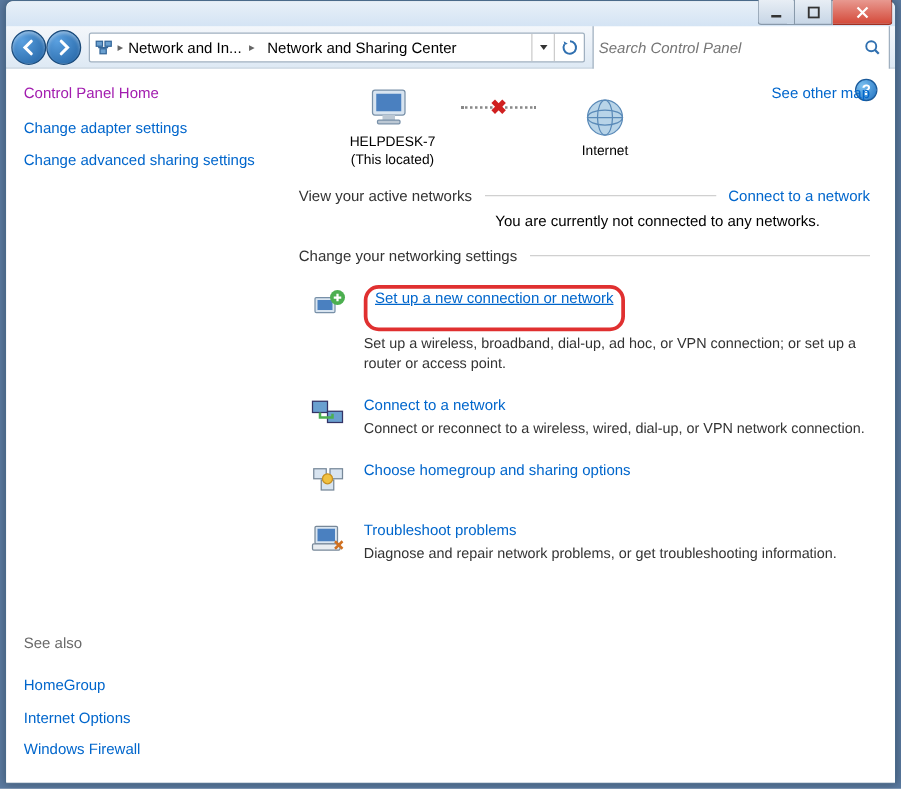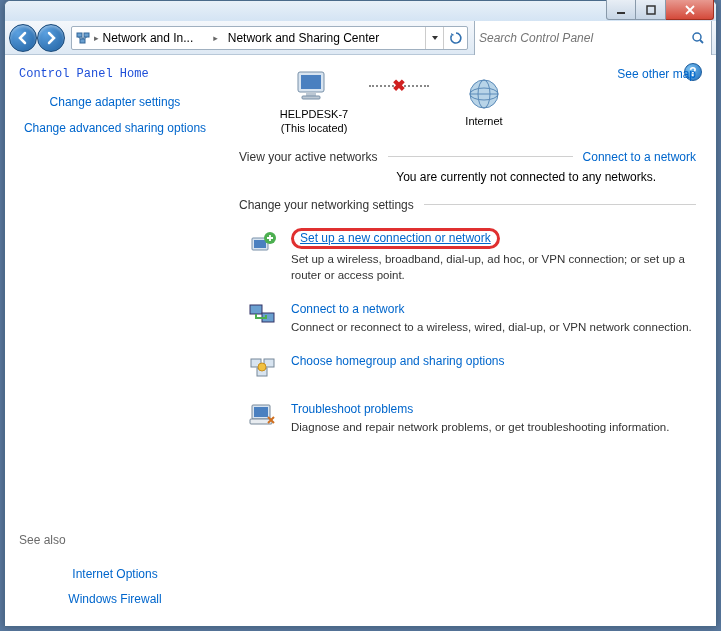--- a/index.html
+++ b/index.html
@@ -15,33 +15,33 @@
 .win-btn.close { width: 48px; background: linear-gradient(to bottom, #e89990, #d44a3a); color: #fff; border-radius: 0 0 3px 0; border-left: none; border-color: #a03020; }
 .win-btn svg { width: 12px; height: 10px; }
 
 .toolbar { height: 34px; background: linear-gradient(to bottom, #f4f7fb, #dee9f4); border-bottom: 1px solid #b8c8d8; display: flex; align-items: center; padding: 0 4px; gap: 2px; }
 .nav-btns { display: flex; gap: 0; }
 .nav-btn { width: 28px; height: 28px; border-radius: 50%; background: radial-gradient(circle at 30% 30%, #5aa0e0, #2060a0); border: 1px solid #1a4a7a; display: flex; align-items: center; justify-content: center; cursor: pointer; box-shadow: inset 0 2px 3px rgba(255,255,255,0.4); }
 .nav-btn svg { fill: #fff; width: 14px; height: 14px; }
 
 .breadcrumb { flex: 1; height: 24px; background: #fff; border: 1px solid #a0b0c0; border-radius: 2px; display: flex; align-items: center; margin: 0 4px; font-size: 12px; overflow: hidden; }
 .bc-icon { width: 22px; height: 22px; display: flex; align-items: center; justify-content: center; }
-.bc-item { padding: 0 6px 0 4px; display: flex; align-items: center; gap: 20px; height: 100%; cursor: pointer; }
+.bc-item { padding: 0 6px 0 4px; display: flex; align-items: center; gap: 6px; height: 100%; cursor: pointer; }
 .bc-sep { color: #666; font-size: 9px; }
 .bc-drop { width: 18px; display:flex; align-items:center; justify-content:center; border-left:1px solid #ccc; height:100%; cursor:pointer;}
 .bc-refresh { width: 24px; border-left: 1px solid #ccc; height: 100%; display:flex; align-items:center; justify-content:center; cursor:pointer;}
 
 .searchbox { width: 238px; height: 39px; background: #fff; border: 1px solid #a0b0c0; border-radius: 2px; display: flex; align-items: center; padding: 0 4px; }
 .searchbox input { flex: 1; border: none; outline: none; font-size: 12px; color: #888; font-style: italic; }
 .search-icon-wrap { width:18px; display:flex; align-items:center; justify-content:center; }
 
 .content { display: flex; height: calc(100% - 54px); }
 .sidebar { width: 214px; background: #fff; padding: 12px 8px 8px 14px; border-right: 0; display:flex; flex-direction:column; }
-.sb-head { color: #1d4ed8; font-size: 12px; margin-bottom: 14px; font-family: Liberation Mono, monospace; }
-.sb-link { color: #0066cc; font-size: 12px; margin-bottom: 10px; cursor: pointer; line-height: 1.3; text-align: center; }
+.sb-head { color: #a21caf; font-size: 12px; margin-bottom: 14px; }
+.sb-link { color: #0066cc; font-size: 12px; margin-bottom: 10px; cursor: pointer; line-height: 1.3; }
 .sb-spacer { flex:1; }
 .sb-seealso { color: #6a6a6a; font-size: 12px; margin-bottom: 20px; }
 
 .main { flex: 1; background: #fff; padding: 12px 20px 12px 20px; position: relative; overflow: hidden; }
 .help-icon { position: absolute; right: 14px; top: 8px; width: 18px; height: 18px; border-radius: 50%; background: radial-gradient(circle at 30% 30%, #7ac0f0, #2070c0); color: #fff; font-size: 12px; font-weight: bold; display:flex; align-items:center; justify-content:center; cursor:pointer; border:1px solid #1a5a9a;}
 .page-title { color: #003399; font-size: 15px; margin: 6px 0 14px 0; }
 
 .net-map { display: flex; align-items: center; gap: 0; margin-bottom: 6px; position: relative; }
 .net-node { display: flex; flex-direction: column; align-items: center; width: 110px; }
 .net-node .icon { height: 40px; display:flex; align-items:center; justify-content:center; }
@@ -55,21 +55,21 @@
 .section-label { color: #333; font-size: 12px; white-space: nowrap; }
 .section-line { flex: 1; height: 1px; background: #d0d0d0; }
 .section-link { color: #0066cc; font-size: 12px; cursor: pointer; }
 .no-net { font-size: 12px; text-align: right; margin: 4px 0 0 0; padding-right: 40px;}
 
 .setting-item { display: flex; gap: 12px; margin: 16px 0 0 8px; }
 .setting-icon { width: 32px; height: 32px; flex-shrink: 0; display:flex; align-items:center; justify-content:center; }
 .setting-text .title { color: #0066cc; font-size: 12px; cursor: pointer; display: inline-block; }
 .setting-text .desc { font-size: 11.5px; color: #333; margin-top: 2px; line-height: 1.4; }
 
-.highlight { border: 3px solid #e03030; border-radius: 12px; padding: 0 6px 1px 6px; text-decoration: underline; }
+.highlight { border: 3px solid #e03030; border-radius: 12px; padding: 0 6px 17px 6px; text-decoration: underline; }
 
 svg { display:block; }
 </style>
 </head>
 <body>
 
 <div class="window">
 
   <div class="titlebar">
     <div class="win-controls">
@@ -142,23 +142,24 @@
             <path d="M9 9 L12 12" stroke="#3070b0" stroke-width="1.8"></path>
           </svg>
       </div>
     </div>
   </div>
 
   <div class="content">
     <div class="sidebar">
       <div class="sb-head">Control Panel Home</div>
       <div class="sb-link">Change adapter settings</div>
-      <div class="sb-link">Change advanced sharing options</div>
+      <div class="sb-link">Change advanced sharing settings</div>
       <div class="sb-spacer"></div>
       <div class="sb-seealso">See also</div>
+      <div class="sb-link">HomeGroup</div>
       <div class="sb-link">Internet Options</div>
       <div class="sb-link">Windows Firewall</div>
     </div>
 
     <div class="main">
       <div class="help-icon">?</div>
 
       <div style="position:relative;">
         <div class="see-map">See other map</div>
         <div class="net-map">

